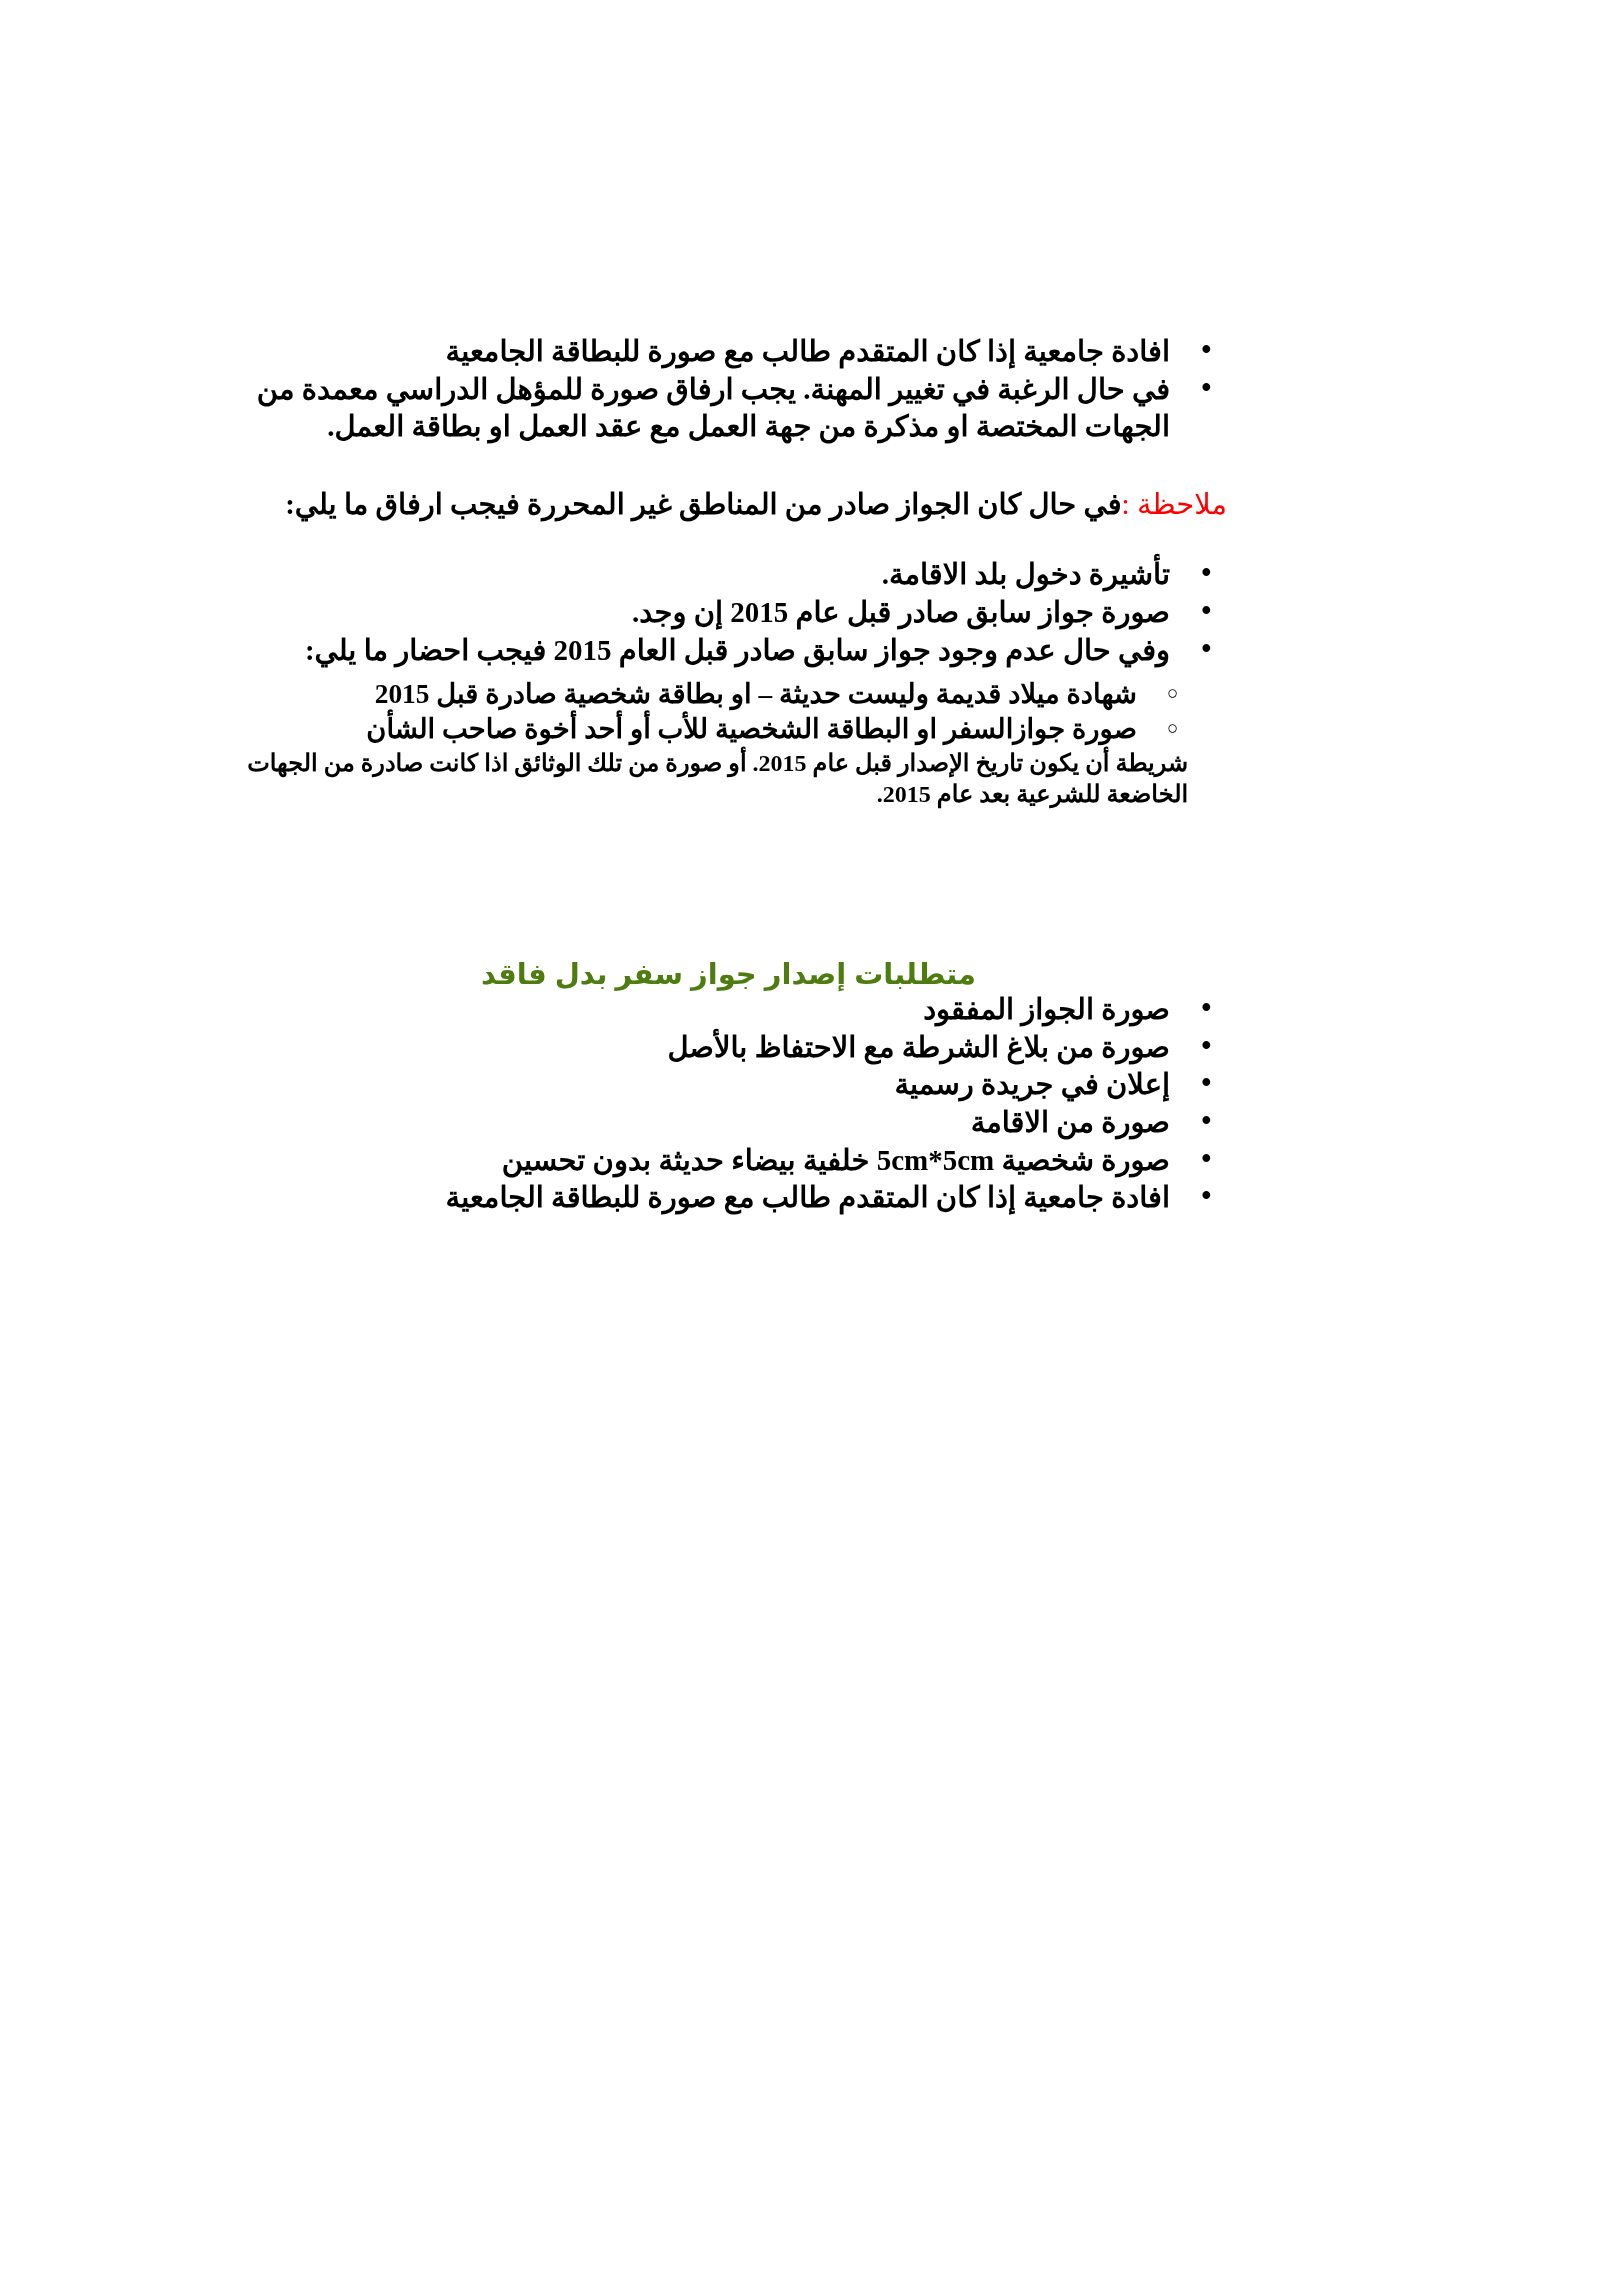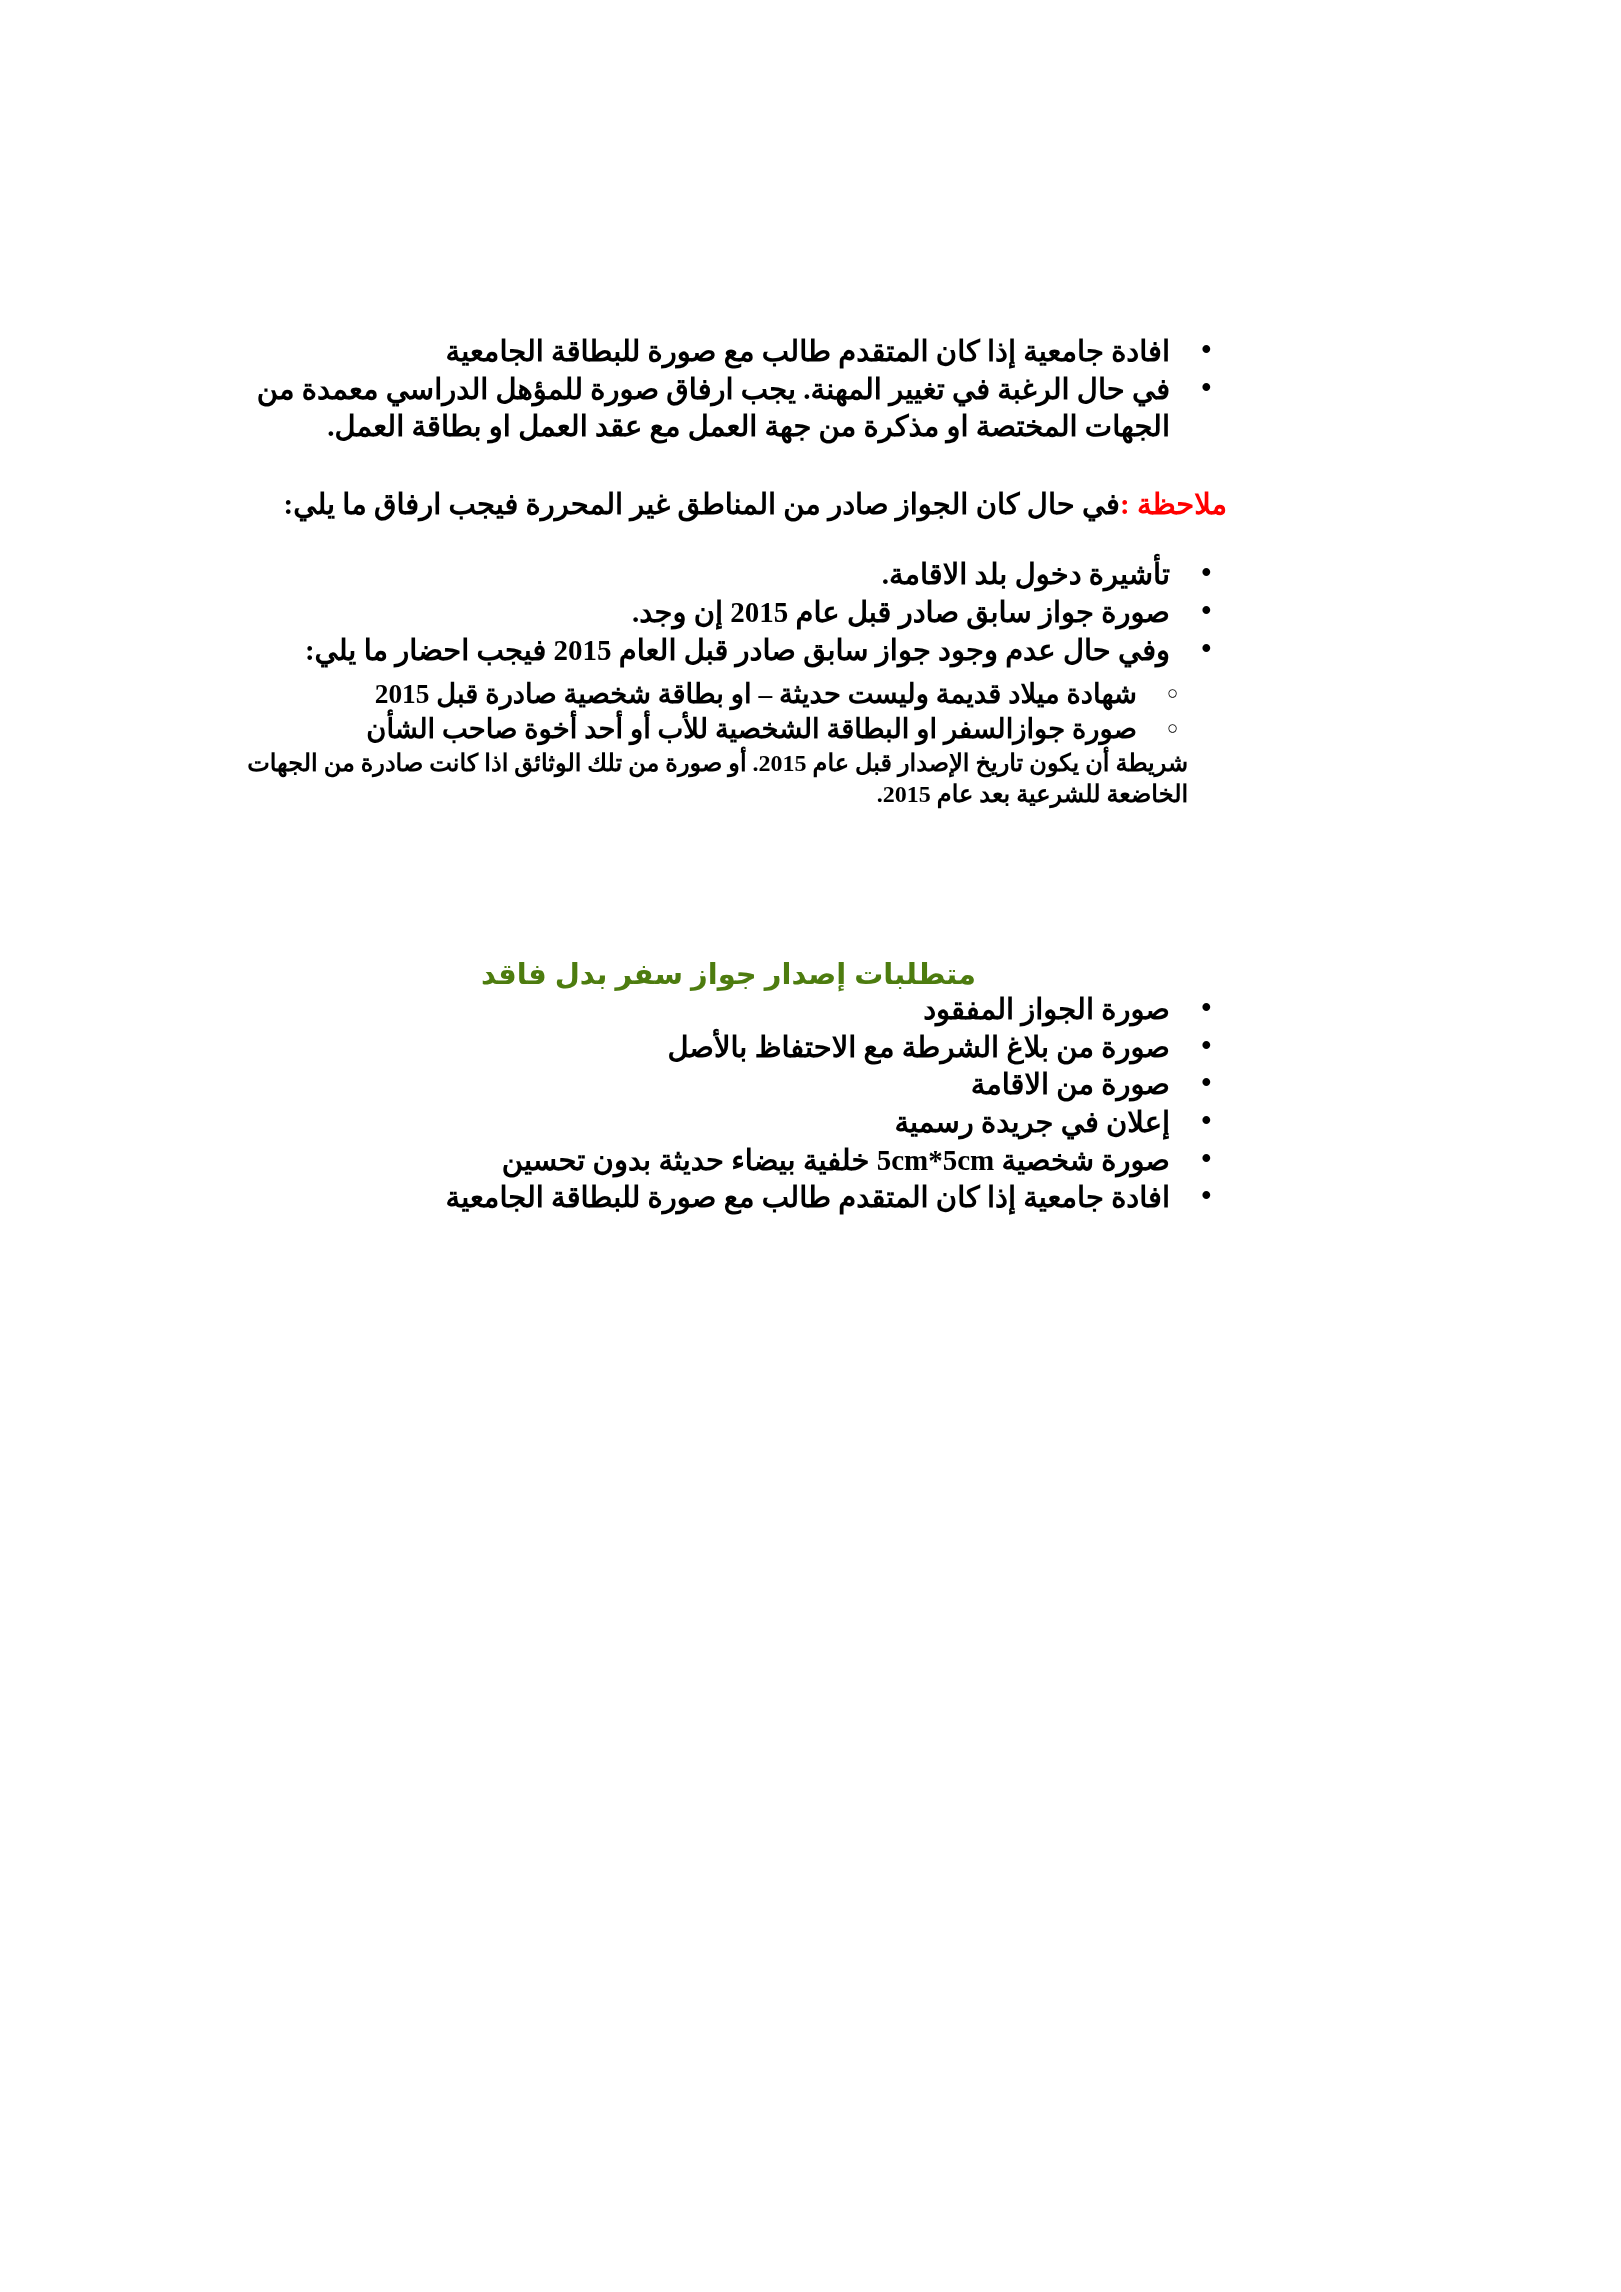--- a/index.html
+++ b/index.html
@@ -91,21 +91,21 @@
   .note-block {
     margin-top: 39px;
     font-size: 29px;
     line-height: 1.32;
     font-weight: 700;
     text-align: right;
     padding-left: 19.6px;
   }
   .note-label {
     color: #FF0000;
-    font-weight: 700;
+    font-weight: 400;
     margin-top: 26px;
   }
 
   .list-b {
     margin-top: 45px;
   }
 
   .sub-wrap {
     margin-top: 8px;
     padding-right: 35px;
@@ -170,21 +170,21 @@
         <li>صورة جوازالسفر او البطاقة الشخصية للأب أو أحد أخوة صاحب الشأن</li>
       </ul>
       <div class="tail-para">شريطة أن يكون تاريخ الإصدار قبل عام 2015. أو صورة من تلك الوثائق اذا كانت صادرة من الجهات الخاضعة للشرعية بعد عام 2015.</div>
     </div>
 
     <div class="heading-blue">متطلبات إصدار جواز سفر بدل فاقد</div>
 
     <ul class="lvl1 list-c">
       <li>صورة الجواز المفقود</li>
       <li>صورة من بلاغ الشرطة مع الاحتفاظ بالأصل</li>
+      <li>إعلان في جريدة رسمية</li>
       <li>صورة من الاقامة</li>
-      <li>إعلان في جريدة رسمية</li>
       <li>صورة شخصية  5cm*5cm خلفية بيضاء حديثة بدون تحسين</li>
       <li>افادة جامعية إذا كان المتقدم طالب مع صورة للبطاقة الجامعية</li>
     </ul>
 
   </div>
 </div>
 
 
 </body></html>

